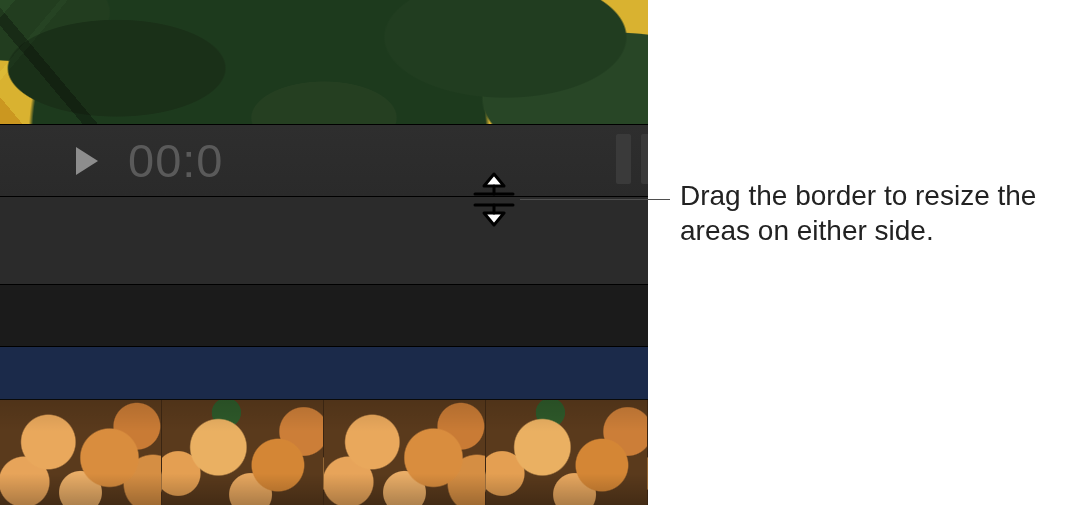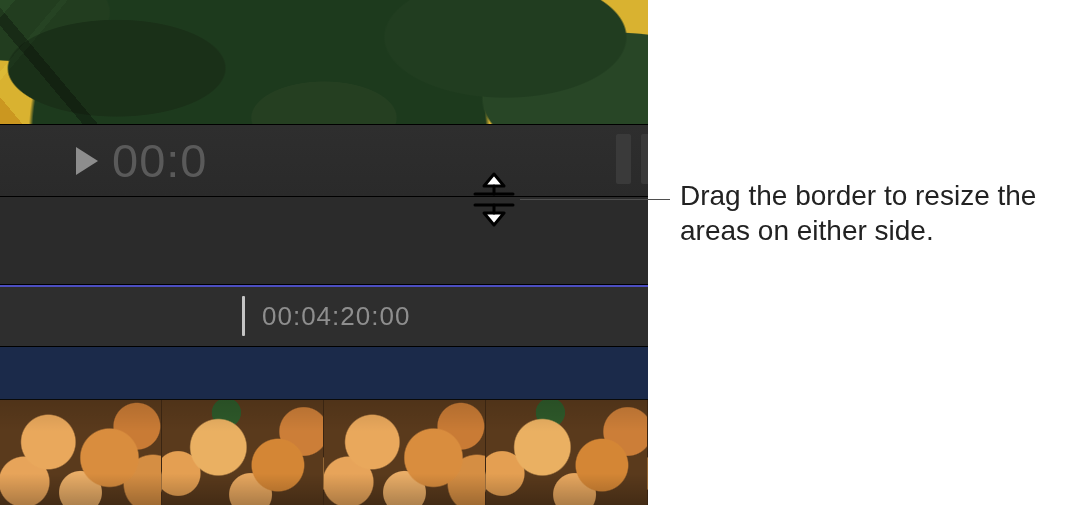--- a/index.html
+++ b/index.html
@@ -62,21 +62,21 @@
       position: absolute;
       left: 0;
       top: 124px;
       width: 752px;
       height: 72px;
       background: linear-gradient(#2e2e2e, #2a2a2a);
       border-top: 1px solid #000;
       display: flex;
       align-items: center;
       padding-left: 76px;
-      gap: 14px;
+      gap: 30px;
     }
     .play-btn {
       width: 0; height: 0;
       border-top: 14px solid transparent;
       border-bottom: 14px solid transparent;
       border-left: 22px solid #8d8d8d;
     }
     .tc-wrap {
       display: flex;
       align-items: baseline;
@@ -244,24 +244,20 @@
         <span class="tc-dim">00:0</span>
       </div>
       <div class="audio-meter">
         <div class="bar"></div>
         <div class="bar"></div>
       </div>
     </div>
 
     <div class="divider-strip"></div>
 
-    <div class="ruler">
-      <div class="playhead-tick"></div>
-      <div class="ruler-tc">00:04:20:00</div>
-    </div>
 
     <div class="lane-gap"></div>
 
     <div class="filmstrip">
       <div class="thumb"></div>
       <div class="thumb"></div>
       <div class="thumb"></div>
       <div class="thumb"></div>
     </div>
   </div>

